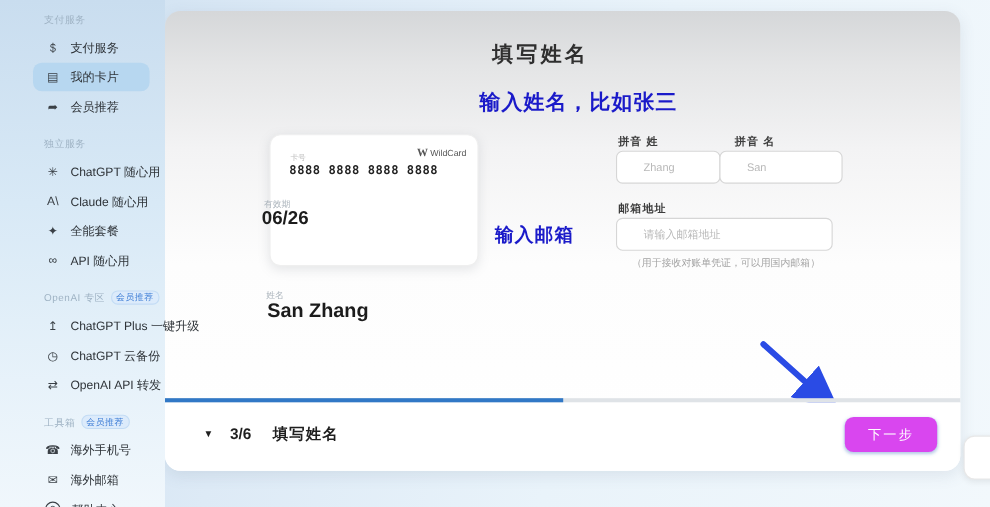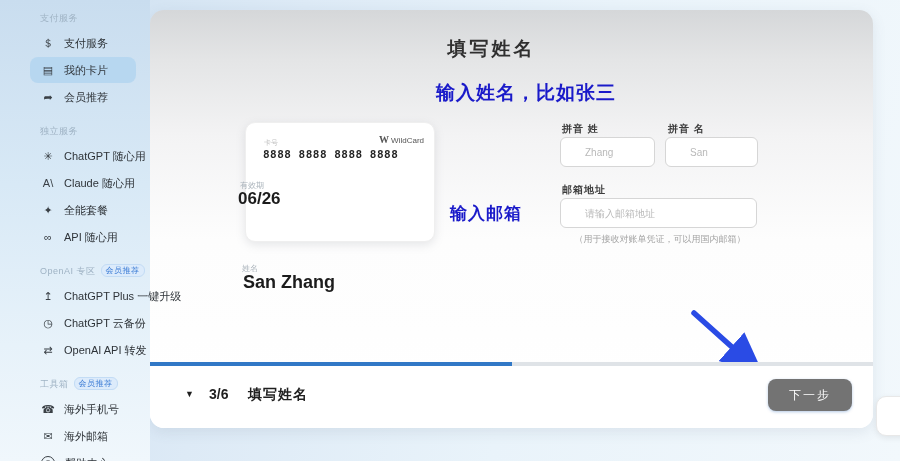--- a/index.html
+++ b/index.html
@@ -72,21 +72,21 @@
   .hint{position:absolute;left:0;top:111px;width:200px;text-align:center;font-size:9px;color:#a3a3a3;white-space:nowrap;}
   
   .progress{position:absolute;left:0;top:352px;width:100%;height:4px;background:#dfe3e7;}
   .progress-fill{height:100%;background:#3178c6;}
   .footer{position:absolute;left:0;top:356px;right:0;bottom:0;background:#fff;border-radius:0 0 14px 14px;}
   .caret{position:absolute;left:35px;top:23px;font-size:9px;color:#1f1f1f;cursor:pointer;}
   .step{position:absolute;left:59px;top:20px;font-size:14px;font-weight:700;color:#1f1f1f;}
   .step-title{position:absolute;left:98px;top:20px;font-size:14px;font-weight:600;color:#1f1f1f;letter-spacing:1px;}
   .next-btn{
     position:absolute;right:21px;top:13px;width:84px;height:32px;border:none;border-radius:8px;
-    background:#737373;color:#fff;font-size:12px;letter-spacing:2px;cursor:pointer;
+    background:#d946ef;color:#fff;font-size:12px;letter-spacing:2px;cursor:pointer;
     box-shadow:0 1px 3px rgba(40,100,180,.35);font-family:"Liberation Sans",sans-serif;
   }
   .arrow-svg{position:absolute;left:530px;top:295px;width:110px;height:85px;pointer-events:none;}
   .float-widget{
     position:absolute;left:876px;top:396px;width:38px;height:38px;border-radius:10px;background:#fff;
     border:1px solid #e8e8e8;box-shadow:0 2px 6px rgba(0,0,0,.08);z-index:2;cursor:pointer;
   }
 </style>
 </head>
 <body>
@@ -178,21 +178,21 @@
     <div class="card-lbl lbl-expiry">有效期</div>
     <div class="card-expiry">06/26</div>
     <div class="card-lbl lbl-holder">姓名</div>
     <div class="card-holder">San Zhang</div>
   </div>
 
   <div class="form">
     <span class="f-label" style="left:2px;top:0;">拼音 姓</span>
     <span class="f-label" style="left:108px;top:0;">拼音 名</span>
     <input style="left: 0px; top: 15px; width: 95px;" placeholder="Zhang">
-    <input style="left: 105px; top: 15px; width: 93px;" placeholder="San">
+    <input style="left: 94px; top: 15px; width: 112px;" placeholder="San">
     <span class="f-label" style="left:2px;top:61px;">邮箱地址</span>
     <input style="left: 0px; top: 76px; width: 197px;" placeholder="请输入邮箱地址">
     <div class="hint">（用于接收对账单凭证，可以用国内邮箱）</div>
   </div>
 
   <svg class="arrow-svg" viewBox="0 0 110 85">
     <defs>
       <marker id="ah" orient="auto" markerWidth="9" markerHeight="9" refX="5" refY="3.5">
         <path d="M0,0 L8,3.5 L0,7 z" fill="#2a4be5"></path>
       </marker>

